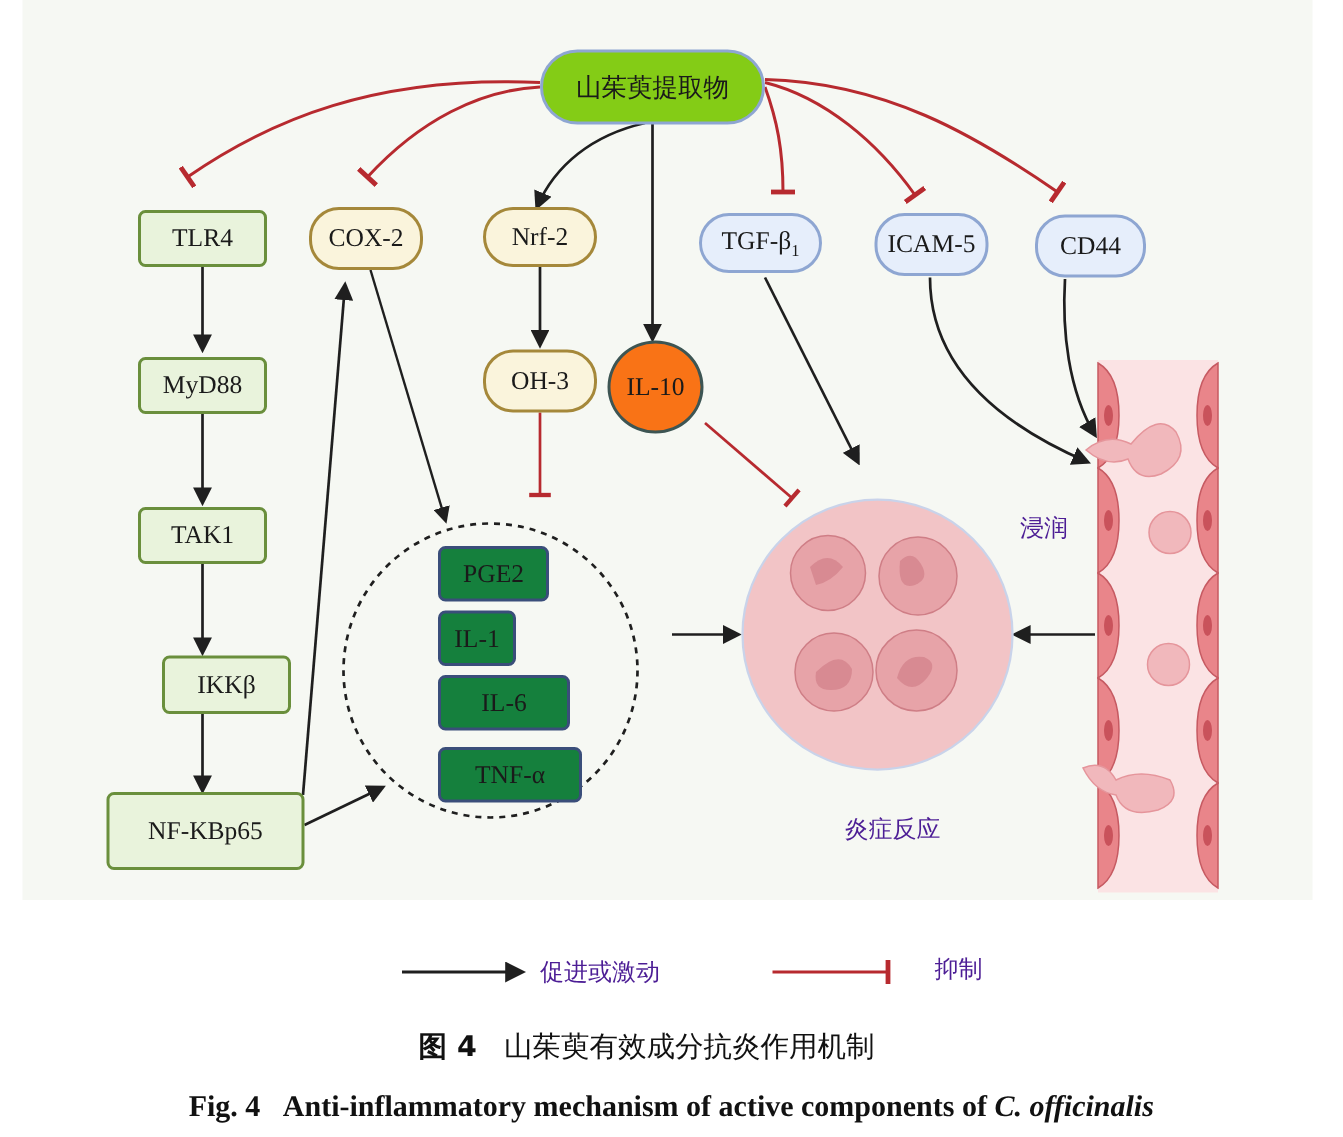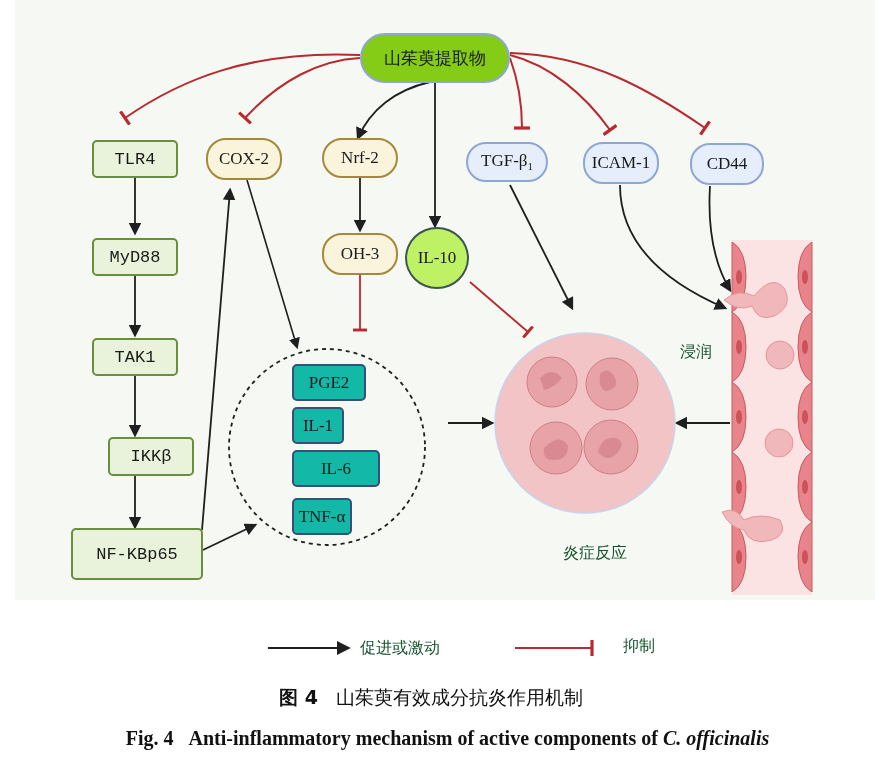--- a/index.html
+++ b/index.html
@@ -3,28 +3,28 @@
 <meta charset="utf-8">
 <style>
   html, body { margin:0; padding:0; background:#ffffff; }
   body { width:895px; height:758px; position:relative; overflow:hidden;
          font-family:"Liberation Serif","DejaVu Serif",serif; color:#1a1a1a; }
   #panel { position:absolute; left:15px; top:0; width:860px; height:600px; background:#f6f8f3; }
   #diagram { position:absolute; left:0; top:0; width:895px; height:758px; }
   .node { position:absolute; display:flex; align-items:center; justify-content:center;
           font-family:"Liberation Serif","DejaVu Serif",serif; font-size:17px; color:#1a1a1a;
           box-sizing:border-box; white-space:nowrap; }
-  .green { background:#e9f3dc; border:2px solid #6a8f3c; border-radius:5px;font-family:Liberation Mono, monospace; }
+  .green { background:#e9f3dc; border:2px solid #6a8f3c; border-radius:5px; }
   .yellow { background:#faf4dc; border:2px solid #a5883a; border-radius:20px; }
   .blue { background:#e6eefb; border:2px solid #8ea6d2; border-radius:20px; }
-  .teal { background:#bef264; border:2px solid #3d5553; border-radius:50%; }
-  .cyto { background:#14b8a6; border:2px solid #3a4e7a; border-radius:5px; }
+  .teal { background:#f97316; border:2px solid #3d5553; border-radius:50%; }
+  .cyto { background:#15803d; border:2px solid #3a4e7a; border-radius:5px; }
   .root { background:#84cc16; border:2px solid #8ea6d2; border-radius:30px;
           font-family:"DejaVu Sans",sans-serif; font-size:17px; }
-  .cjk { position:absolute; font-family:"DejaVu Sans",sans-serif; font-size:16px; color:#14532d; white-space:nowrap; }
+  .cjk { position:absolute; font-family:"DejaVu Sans",sans-serif; font-size:16px; color:#4c1d95; white-space:nowrap; }
   .caption-cn { position:absolute; left:0; width:862px; top:685px; text-align:center;
                 font-family:"DejaVu Sans",sans-serif; font-size:19px; color:#111; }
   .caption-en { position:absolute; left:0; width:895px; top:727px; text-align:center;
                 font-family:"Liberation Serif",serif; font-weight:bold; font-size:20px; color:#111; }
   .caption-en i { font-style:italic; }
   sub { font-size:11px; }
 </style>
 </head>
 <body>
 
@@ -165,36 +165,36 @@
   </div>
 
 <div class="node teal" style="left:405px;top:227px;width:64px;height:62px;">
     <span>IL-10</span>
   </div>
 
 <div class="node blue" style="left:466px;top:142px;width:82px;height:40px;text-align:right;">
     <span><span>TGF-β</span><sub>1</sub></span>
   </div>
 <div class="node blue" style="left:583px;top:142px;width:76px;height:42px;">
-    <span>ICAM-1</span>
+    <span>ICAM-5</span>
   </div>
 <div class="node blue" style="left:690px;top:143px;width:74px;height:42px;">
     <span>CD44</span>
   </div>
 
 <div class="node cyto" style="left:292px;top:364px;width:74px;height:37px;">
     <span>PGE2</span>
   </div>
 <div class="node cyto" style="left:292px;top:407px;width:52px;height:37px;">
     <span>IL-1</span>
   </div>
 <div class="node cyto" style="left:292px;top:450px;width:88px;height:37px;">
     <span>IL-6</span>
   </div>
-<div class="node cyto" style="left:292px;top:498px;width:60px;height:37px;">
+<div class="node cyto" style="left:292px;top:498px;width:96px;height:37px;">
     <span>TNF-α</span>
   </div>
 
 <div class="cjk" style="left:680px;top:342px;">浸润</div>
 <div class="cjk" style="left:563px;top:543px;">炎症反应</div>
 
 <div class="cjk" style="left:360px;top:638px;font-family:Liberation Mono, monospace;">促进或激动</div>
 <div class="cjk" style="left:623px;top:636px;">抑制</div>
 
 <div class="caption-cn">

